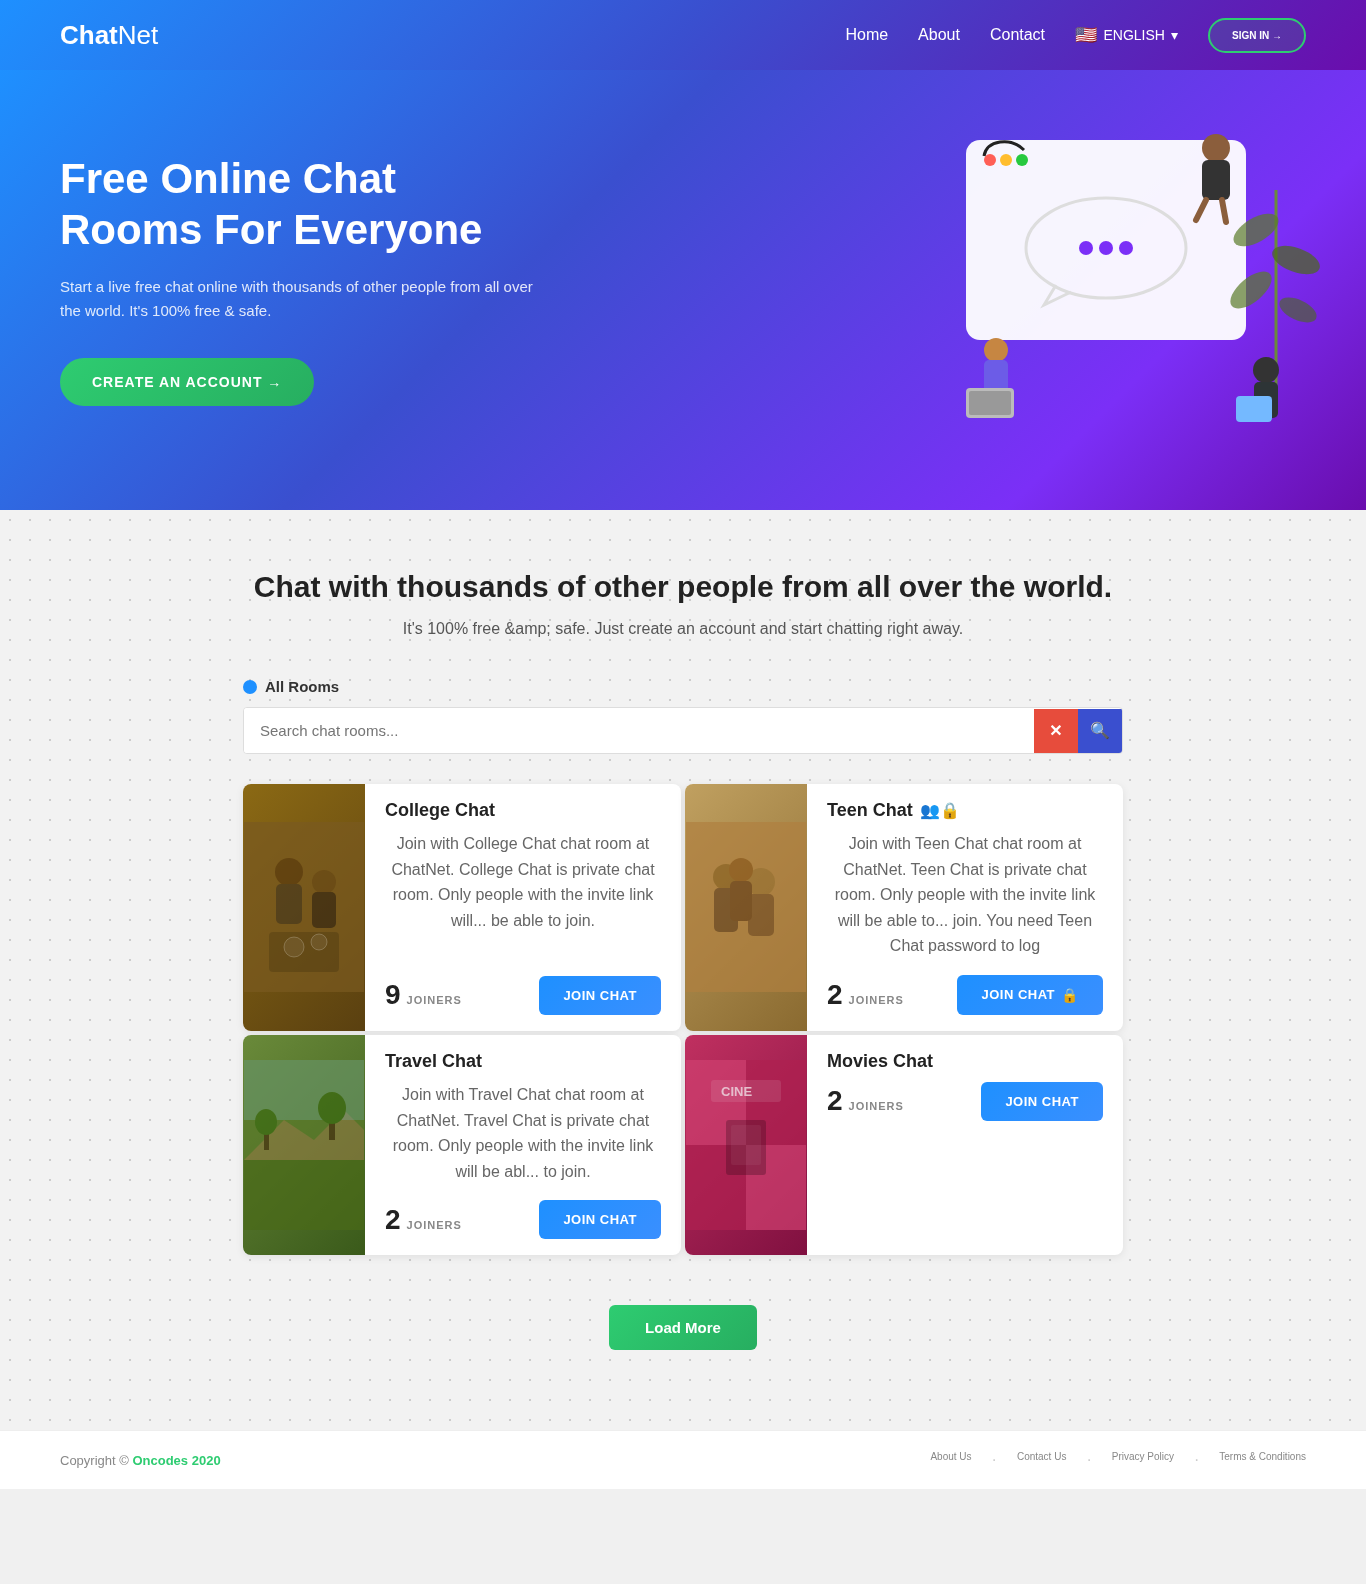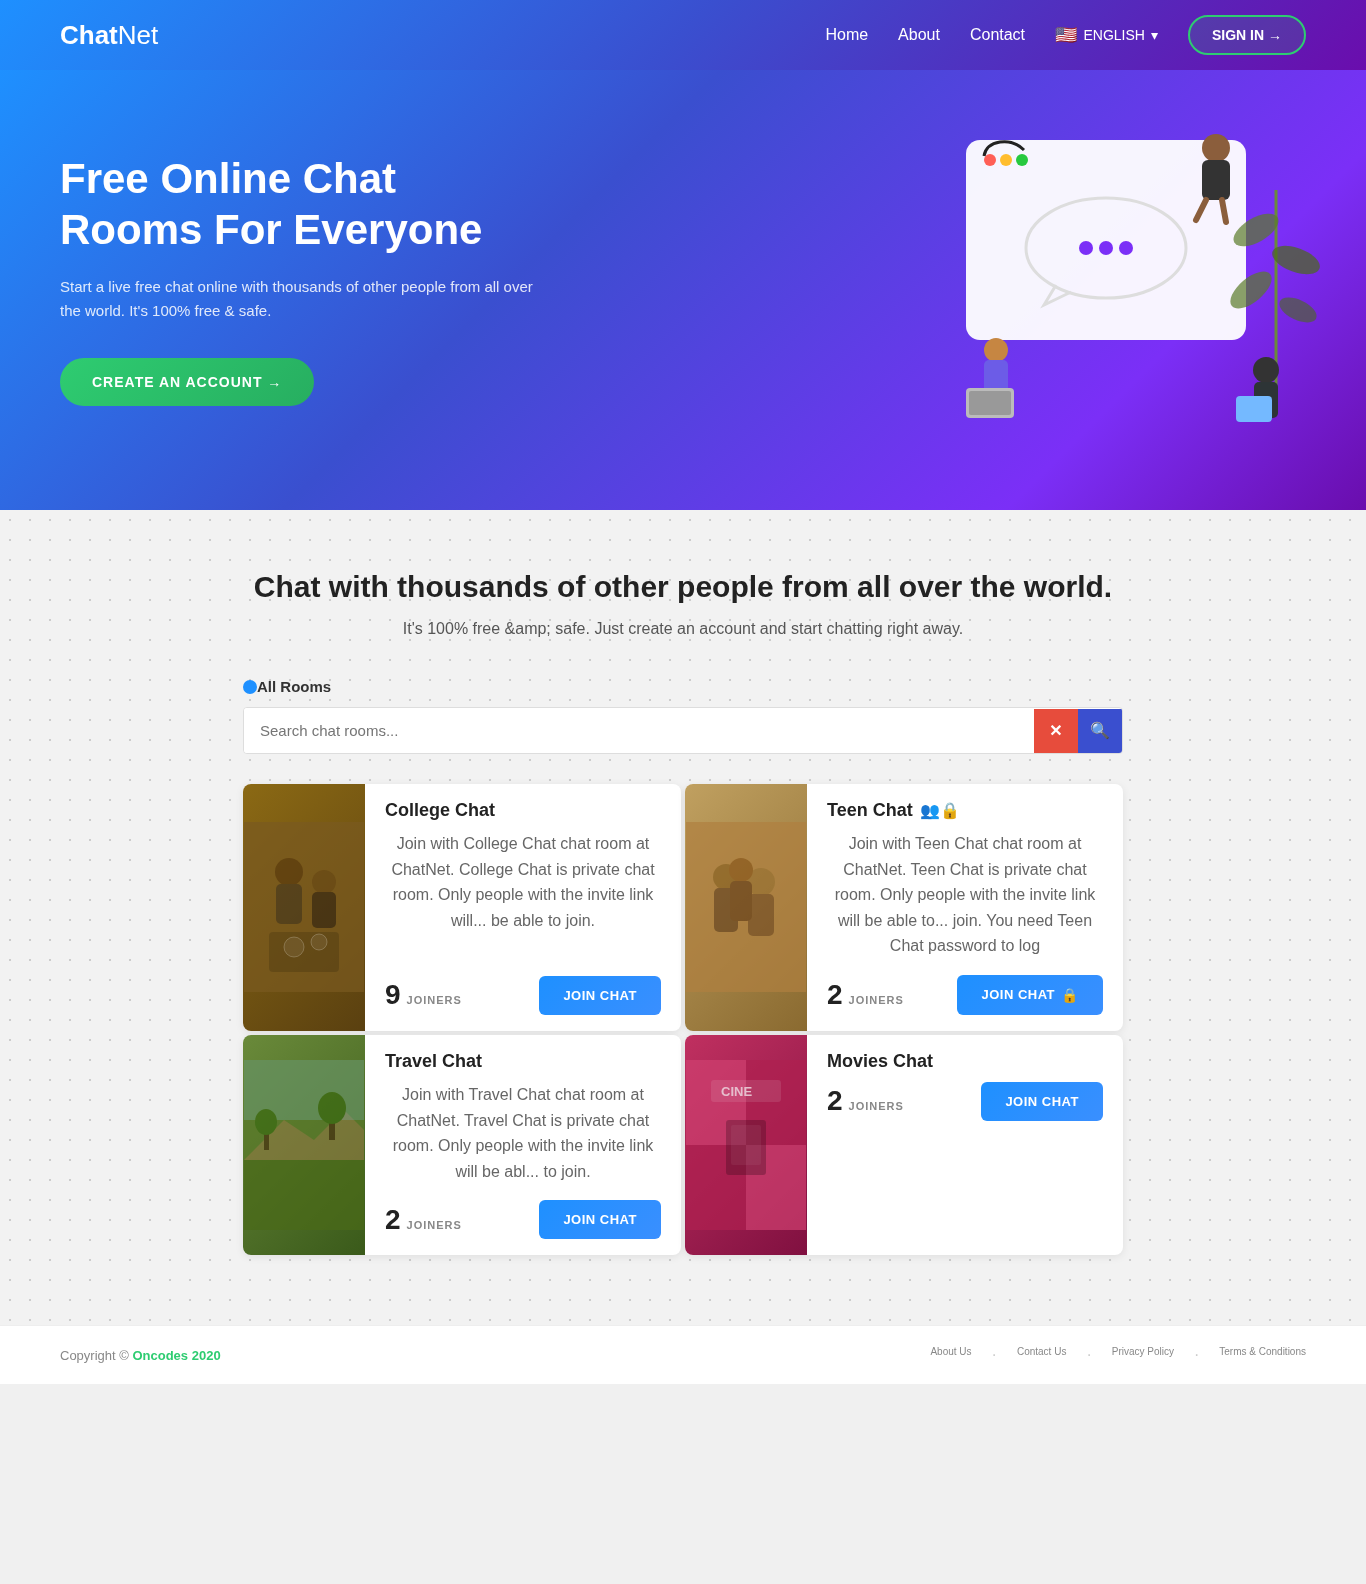--- a/index.html
+++ b/index.html
@@ -22,21 +22,21 @@
     .nav-links { display: flex; align-items: center; gap: 30px; }
     .nav-link { color: white; text-decoration: none; font-size: 16px; font-weight: 500; cursor: pointer; }
     .nav-lang { display: flex; align-items: center; gap: 6px; color: white; font-size: 14px; cursor: pointer; }
     .nav-flag { font-size: 18px; }
     .sign-in-btn {
       background: transparent;
       border: 2px solid #2ecc71;
       color: white;
       padding: 10px 22px;
       border-radius: 25px;
-      font-size: 14px;
+      font-size: 10px;
       font-weight: 600;
       cursor: pointer;
       display: flex;
       align-items: center;
       gap: 6px;
       background: rgba(46,204,113,0.15);
     }
 
     
     .hero {
@@ -73,20 +73,21 @@
       padding: 60px 60px 40px 60px;
       text-align: center;
     }
     .middle-title { font-size: 30px; font-weight: 900; color: #222; margin-bottom: 16px; }
     .middle-subtitle { font-size: 16px; color: #555; margin-bottom: 40px; }
 
     
     .all-rooms-label {
       display: flex;
       align-items: center;
+      gap: 8px;
       margin-bottom: 12px;
       font-weight: 700;
       color: #333;
       font-size: 15px;
     }
     .rooms-dot { width: 14px; height: 14px; border-radius: 50%; background: #1e90ff; border: 3px solid #1e90ff; }
 
     
     .search-bar {
       display: flex;
@@ -474,20 +475,23 @@
               <span class="joiners-label">JOINERS</span>
             </div>
             <button class="join-btn">
               <span>JOIN CHAT</span>
             </button>
           </div>
         </div>
       </div>
     </div>
 
+    <div class="load-more-section">
+      <button class="load-more-btn">Load More</button>
+    </div>
   </div>
 </main>
 
 <footer class="footer">
   <div class="footer-copyright">
     <span>Copyright ©</span>
     <a>Oncodes 2020</a>
   </div>
   <div class="footer-links">
     <a class="footer-link">About Us</a>

